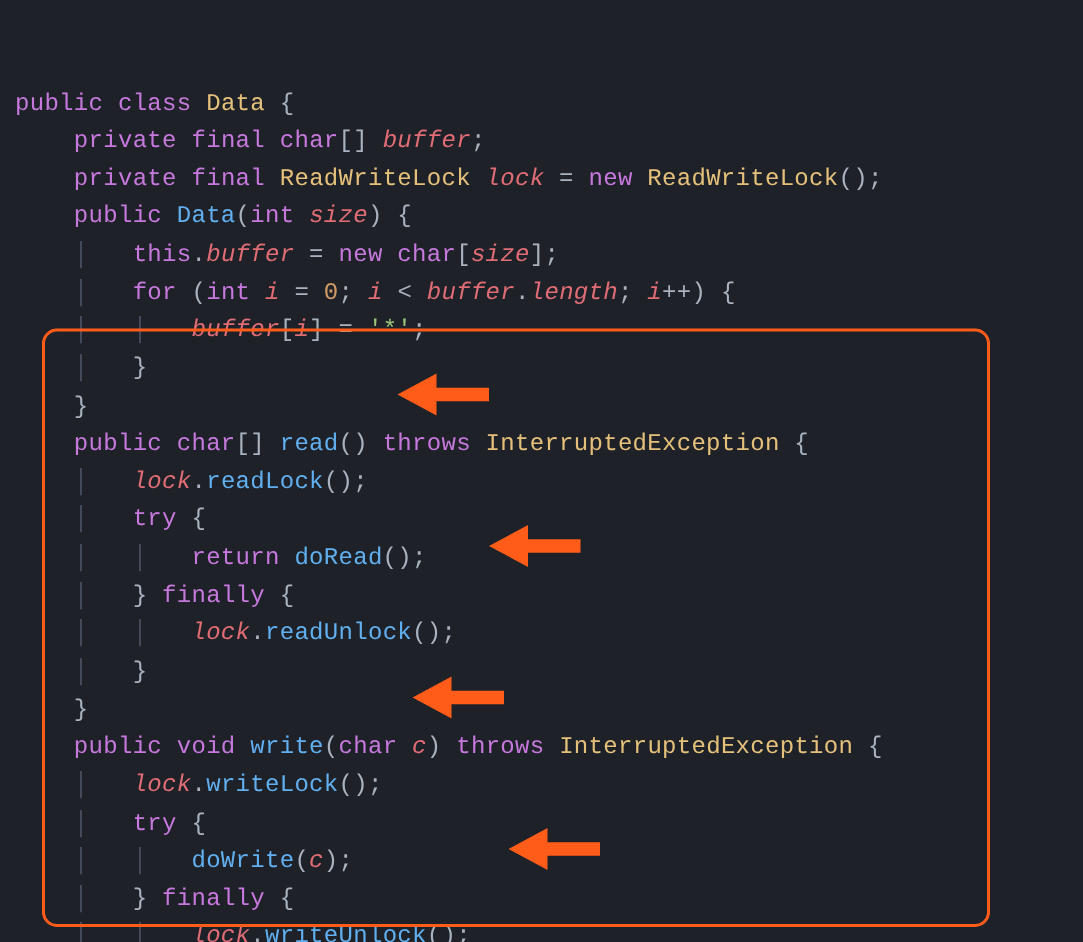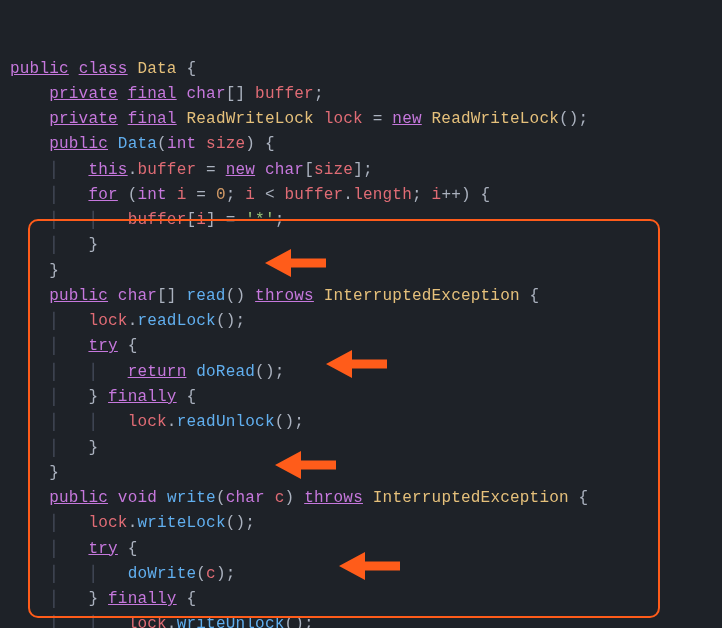--- a/index.html
+++ b/index.html
@@ -14,25 +14,25 @@
   }
   .editor {
     position: relative;
     padding: 6px 0 6px 10px;
     white-space: pre;
     line-height: 1.58;
     letter-spacing: 0.2px;
   }
 
   
-  .k  { color: #c678dd; text-decoration: underline; } 
+  .k  { color: #c678dd; } 
   .t  { color: #c678dd; text-align: center; } 
   .ty { color: #e5c07b; } 
   .fn { color: #61afef; } 
-  .id { color: #e06c75; } 
+  .id { color: #e06c75; font-style: italic; } 
   .n  { color: #d19a66; } 
   .s  { color: #98c379; } 
   .p  { color: #abb2bf; } 
   .g  { color: #4b5263; } 
 
   .highlight-box {
     position: absolute;
     border: 2.5px solid #ff5c1a;
     border-radius: 10px;
     pointer-events: none;

